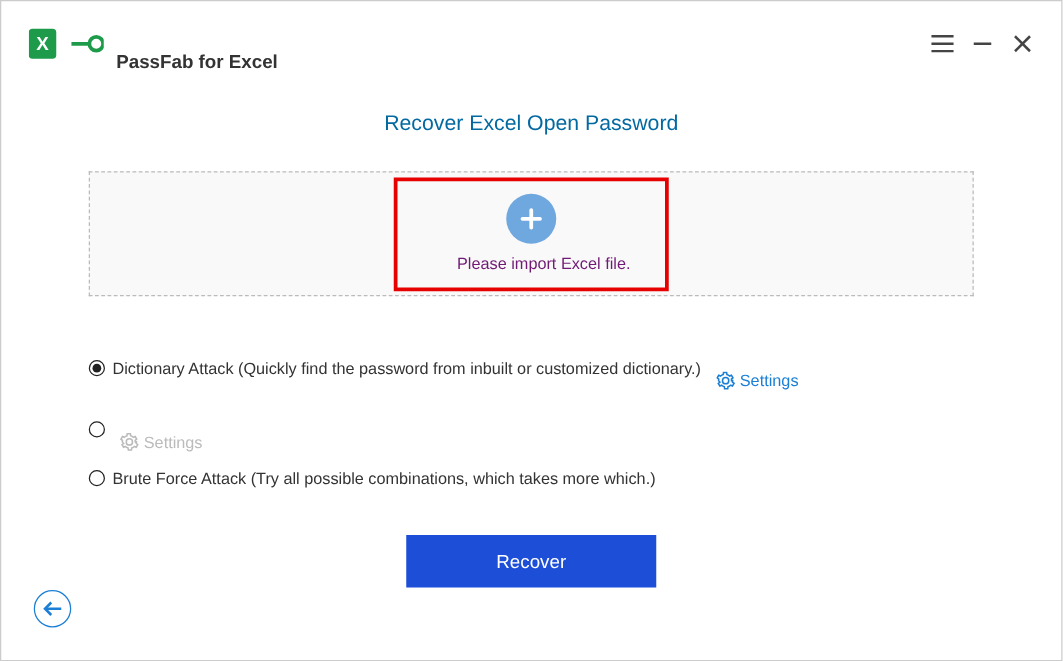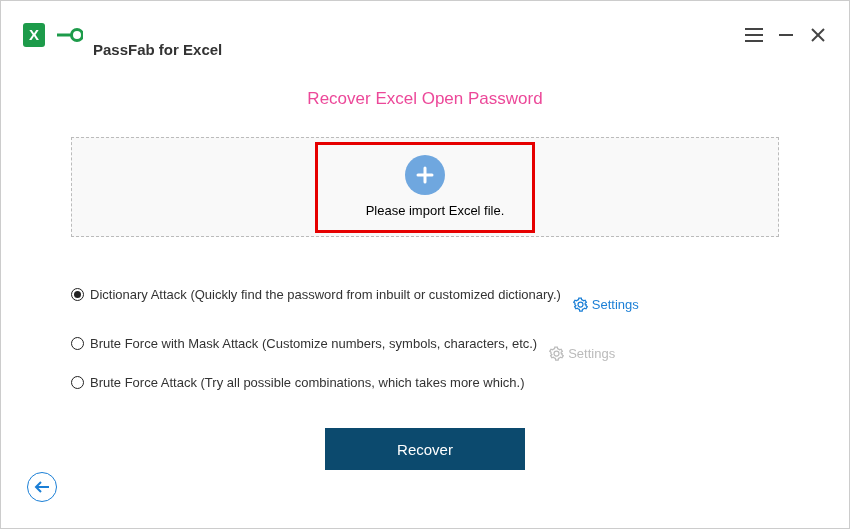--- a/index.html
+++ b/index.html
@@ -40,21 +40,21 @@
   .win-btn { cursor: pointer; display:flex; align-items:center; justify-content:center; width:18px; height:18px;}
   .main {
     flex: 1;
     padding: 0 70px;
     display: flex;
     flex-direction: column;
     align-items: center;
   }
   .page-title {
     font-size: 17px;
-    color: #ec4899;
+    color: #0369a1;
     margin-top: 28px;
     margin-bottom: 28px;
     text-align: right;
   }
   .dropzone {
     width: 100%;
     border: 1px dashed #bbb;
     background: #f9f9f9;
     height: 100px;
     display: flex;
@@ -70,21 +70,21 @@
     align-items: center;
     gap: 8px;
     background: #f9f9f9;
   }
   .plus-circle {
     width: 40px; height: 40px;
     border-radius: 50%;
     background: #6fa7df;
     display: flex; align-items:center; justify-content:center;
   }
-  .import-label { font-size: 13px; color: #000000; padding-left: 20px; }
+  .import-label { font-size: 13px; color: #701a75; padding-left: 20px; }
   .options {
     width: 100%;
     margin-top: 40px;
     display: flex;
     flex-direction: column;
     gap: 14px;
     font-size: 13px;
     color: #333;
   }
   .opt-row {
@@ -103,21 +103,21 @@
     content:""; width:7px; height:7px; background:#222; border-radius:50%;
   }
   .settings-link { display:flex; align-items:center; gap:4px; margin-left:6px;margin-top:20px; }
   .settings-active { color:#1b7fd6; cursor:pointer; }
   .settings-disabled { color:#bbb; }
   .gear { display:inline-flex; }
   .recover-btn {
     margin-top: 38px;
     width: 200px;
     height: 42px;
-    background: #0c4a6e;
+    background: #1d4ed8;
     color: #fff;
     font-size: 15px;
     border: none;
     cursor: pointer;
     display:flex; align-items:center; justify-content:center;
   }
   .back-btn {
     position: absolute;
     left: 26px;
     bottom: 26px;
@@ -193,21 +193,20 @@
             <svg width="15" height="15" viewBox="0 0 24 24">
                 <path fill="none" stroke="#1b7fd6" stroke-width="2" d="M12 8a4 4 0 1 0 0 8 4 4 0 0 0 0-8zm9 4a9 9 0 0 1-.2 1.9l2 1.6-2 3.4-2.4-1a9 9 0 0 1-3.3 1.9l-.4 2.6h-4l-.4-2.6a9 9 0 0 1-3.3-1.9l-2.4 1-2-3.4 2-1.6A9 9 0 0 1 3 12a9 9 0 0 1 .2-1.9l-2-1.6 2-3.4 2.4 1a9 9 0 0 1 3.3-1.9L9.3 1.6h4l.4 2.6a9 9 0 0 1 3.3 1.9l2.4-1 2 3.4-2 1.6c.1.6.2 1.3.2 1.9z"></path>
               </svg>
           </span>
           <span>Settings</span>
         </span>
       </div>
 
       <div class="opt-row">
         <span class="radio"></span>
-        <span>Brute Force with Mask Attack (Customize numbers, symbols, characters, etc.)</span>
         <span class="settings-link settings-disabled">
           <span class="gear">
             <svg width="15" height="15" viewBox="0 0 24 24">
                 <path fill="none" stroke="#bbb" stroke-width="2" d="M12 8a4 4 0 1 0 0 8 4 4 0 0 0 0-8zm9 4a9 9 0 0 1-.2 1.9l2 1.6-2 3.4-2.4-1a9 9 0 0 1-3.3 1.9l-.4 2.6h-4l-.4-2.6a9 9 0 0 1-3.3-1.9l-2.4 1-2-3.4 2-1.6A9 9 0 0 1 3 12a9 9 0 0 1 .2-1.9l-2-1.6 2-3.4 2.4 1a9 9 0 0 1 3.3-1.9L9.3 1.6h4l.4 2.6a9 9 0 0 1 3.3 1.9l2.4-1 2 3.4-2 1.6c.1.6.2 1.3.2 1.9z"></path>
               </svg>
           </span>
           <span>Settings</span>
         </span>
       </div>
 

